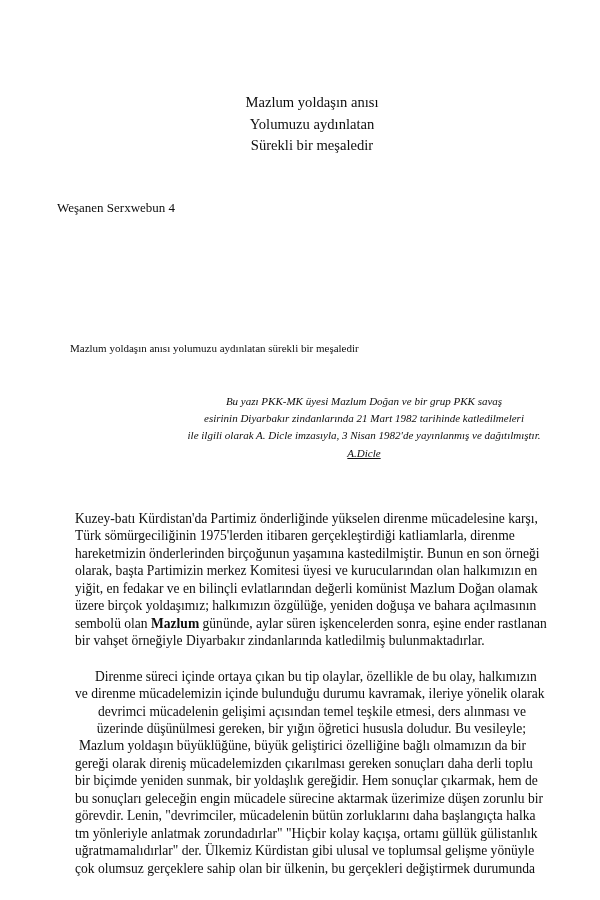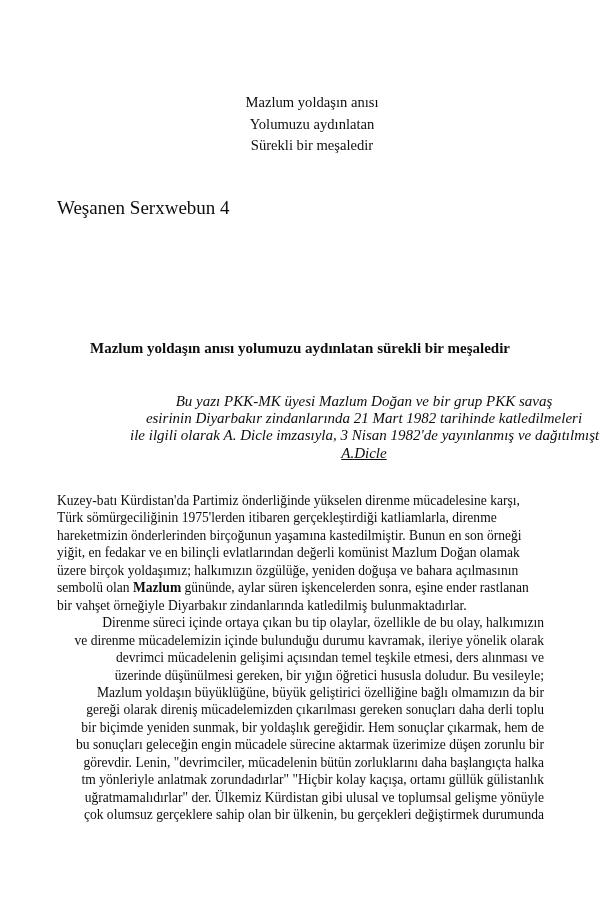--- a/index.html
+++ b/index.html
@@ -37,45 +37,44 @@
     display: block;
     white-space: nowrap;
     margin-left: 24px;
   }
 
   
   .publication {
     position: absolute;
     left: 57px;
     top: 199px;
-    font-size: 19px;
+    font-size: 13px;
     line-height: 18px;
     white-space: nowrap;
   }
 
   
   .doc-title {
     position: absolute;
     left: 70px;
     top: 337px;
     width: 460px;
-    text-align: center;
-    font-size: 15px;
-    font-weight: bold;
+    font-size: 11px;
+    font-weight: normal;
     line-height: 23px;
   }
 
   
   .attribution {
     position: absolute;
     left: 130px;
     top: 393px;
     width: 468px;
     font-style: italic;
-    font-size: 15px;
+    font-size: 11px;
     line-height: 17.2px;
     text-align: justify;
     text-align-last: center;
   }
   .attribution .attr-line {
     display: block;
     text-align: center;
     white-space: nowrap;
   }
   .attribution .attr-sign {
@@ -88,21 +87,21 @@
   
   .body-copy {
     position: absolute;
     left: 57px;
     top: 492px;
     width: 487px;
     font-size: 13.55px;
     line-height: 17.45px;
   }
   .body-copy p {
-    margin: 0;
+    margin: 18px;
     text-align: left;
   }
   .body-copy p.indent {
     text-indent: 20px;
     text-align: right;
   }
   .body-copy .ln {
     display: block;
     white-space: nowrap;
   }
@@ -134,20 +133,21 @@
     <span class="attr-line">ile ilgili olarak A. Dicle imzasıyla, 3 Nisan 1982'de yayınlanmış ve dağıtılmıştır.</span>
     <span class="attr-sign">A.Dicle</span>
   </div>
 
   <div class="body-copy">
 
     <p>
       <span class="ln">Kuzey-batı Kürdistan'da Partimiz önderliğinde yükselen direnme mücadelesine karşı,</span>
       <span class="ln">Türk sömürgeciliğinin 1975'lerden itibaren gerçekleştirdiği katliamlarla, direnme</span>
       <span class="ln">hareketmizin önderlerinden birçoğunun yaşamına kastedilmiştir. Bunun en son örneği</span>
+      <span class="ln">olarak, başta Partimizin merkez Komitesi üyesi ve kurucularından olan halkımızın en</span>
       <span class="ln">yiğit, en fedakar ve en bilinçli evlatlarından değerli komünist Mazlum Doğan olamak</span>
       <span class="ln">üzere birçok yoldaşımız; halkımızın özgülüğe, yeniden doğuşa ve bahara açılmasının</span>
       <span class="ln"><span>sembolü olan </span><b>Mazlum</b><span> gününde, aylar süren işkencelerden sonra, eşine ender rastlanan</span></span>
       <span class="ln">bir vahşet örneğiyle Diyarbakır zindanlarında katledilmiş bulunmaktadırlar.</span>
     </p>
 
     <p class="indent">
       <span class="ln" style="text-indent:20px;display:block;">Direnme süreci içinde ortaya çıkan bu tip olaylar, özellikle de bu olay, halkımızın</span>
       <span class="ln" style="text-indent:0;">ve direnme mücadelemizin içinde bulunduğu durumu kavramak, ileriye yönelik olarak</span>
       <span class="ln" style="text-indent:0;">devrimci mücadelenin gelişimi açısından temel teşkile etmesi, ders alınması ve</span>

